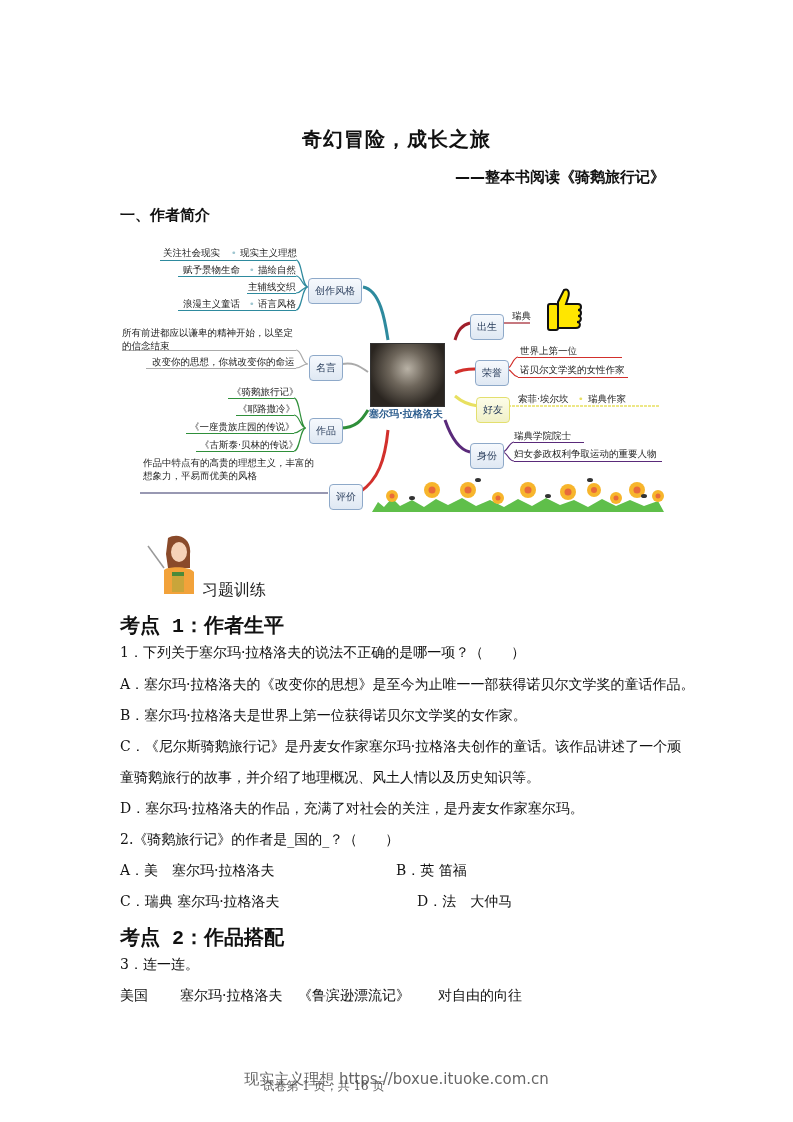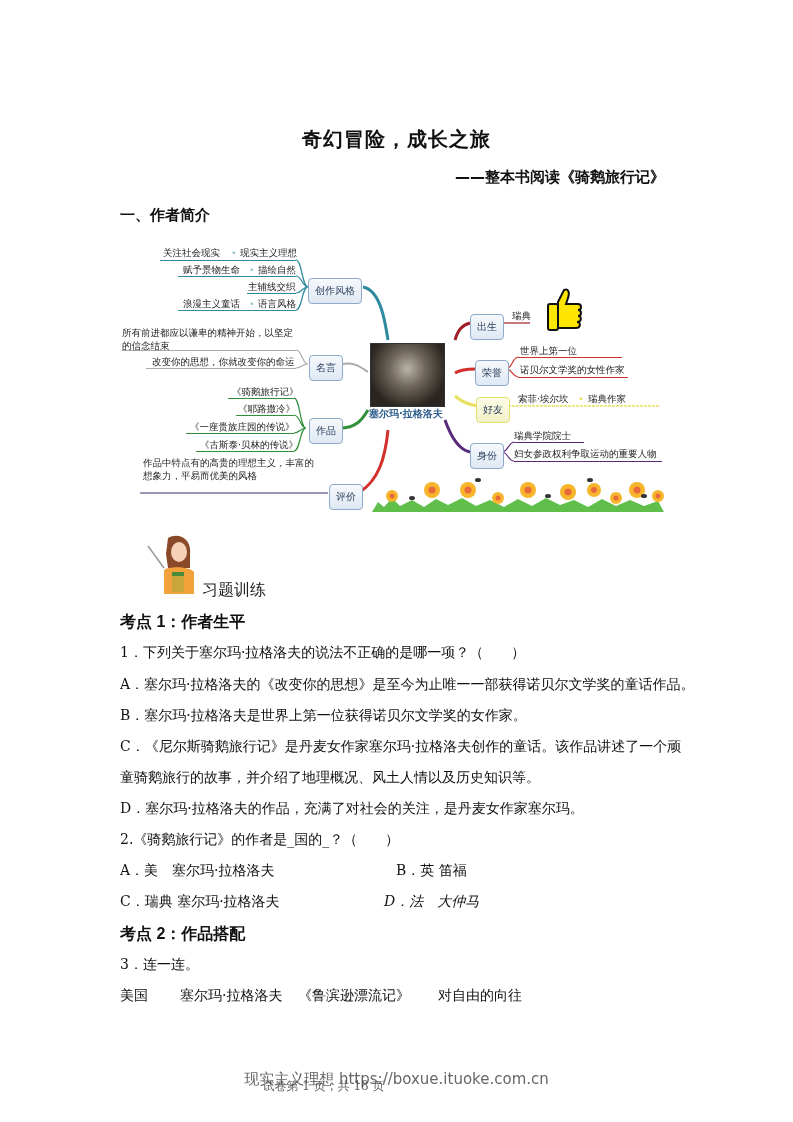--- a/index.html
+++ b/index.html
@@ -14,21 +14,21 @@
   
   .mm { font-family:"DejaVu Sans","Liberation Sans",sans-serif; font-size:9.5px; color:#222; }
   .node { position:absolute; border:1px solid #8ea9c9; background:linear-gradient(#f6f9fd,#dfe8f3); border-radius:4px;
           font-family:"DejaVu Sans","Liberation Sans",sans-serif; font-size:10px; color:#2a3e5c; padding:5px 6px; }
   .leaf { position:absolute; white-space:nowrap; font-family:"DejaVu Sans","Liberation Sans",sans-serif; font-size:9.5px; color:#222; }
   .uline { position:absolute; height:0; border-top:1.2px solid; }
   .portrait { left:370px; top:343px; width:73px; height:62px; background:radial-gradient(ellipse at 50% 40%, #b9b2a6 0%, #6e665b 35%, #2a2520 75%); border:1px solid #333; }
   .center-label { left:369px; top:407px; font-family:"DejaVu Sans","Liberation Sans",sans-serif; font-size:10px; font-weight:bold; color:#2f5f8f; }
 
   .practice { left:202px; top:580px; font-family:"DejaVu Sans","Liberation Sans",sans-serif; font-size:16px; color:#222; }
-  .sec { left:120px; font-weight:bold; font-size:16px; font-family:Liberation Sans, sans-serif; }
+  .sec { left:120px; font-weight:bold; font-size:20px; font-family:Liberation Mono, monospace; }
   .line { left:120px; font-size:14px; font-family:"DejaVu Serif","Liberation Serif",serif; white-space:nowrap; }
   .footer { left:0; width:793px; top:1070px; text-align:center; font-family:"DejaVu Sans","Liberation Sans",sans-serif; font-size:15px; color:#666; }
 </style>
 </head>
 <body>
 
 <div class="abs title">奇幻冒险，成长之旅</div>
 <div class="abs subtitle">——整本书阅读《骑鹅旅行记》</div>
 <div class="abs h1">一、作者简介</div>
 
@@ -177,21 +177,21 @@
 <div class="abs line" style="top:676px;">A．塞尔玛·拉格洛夫的《改变你的思想》是至今为止唯一一部获得诺贝尔文学奖的童话作品。</div>
 <div class="abs line" style="top:707px;">B．塞尔玛·拉格洛夫是世界上第一位获得诺贝尔文学奖的女作家。</div>
 <div class="abs line" style="top:738px;">C．《尼尔斯骑鹅旅行记》是丹麦女作家塞尔玛·拉格洛夫创作的童话。该作品讲述了一个顽</div>
 <div class="abs line" style="top:769px;text-align:center;">童骑鹅旅行的故事，并介绍了地理概况、风土人情以及历史知识等。</div>
 <div class="abs line" style="top:800px;">D．塞尔玛·拉格洛夫的作品，充满了对社会的关注，是丹麦女作家塞尔玛。</div>
 
 <div class="abs line" style="top:831px;">2.《骑鹅旅行记》的作者是_国的_？（　　）</div>
 <div class="abs line" style="top:862px;">A．美　塞尔玛·拉格洛夫</div>
 <div class="abs line" style="top:862px;left:396px;">B．英  笛福</div>
 <div class="abs line" style="top:893px;">C．瑞典  塞尔玛·拉格洛夫</div>
-<div class="abs line" style="top:893px;left:384px;font-style:italic;">D．法　大仲马</div>
+<div class="abs line" style="top:893px;left:417px;">D．法　大仲马</div>
 
 <div class="abs sec" style="top:924px;">考点 2：作品搭配</div>
 <div class="abs line" style="top:956px;">3．连一连。</div>
 <div class="abs line" style="top:987px;">美国</div>
 <div class="abs line" style="top:987px;left:180px;">塞尔玛·拉格洛夫</div>
 <div class="abs line" style="top:987px;left:298px;">《鲁滨逊漂流记》</div>
 <div class="abs line" style="top:987px;left:438px;">对自由的向往</div>
 
 <div class="abs footer">现实主义理想 https://boxue.ituoke.com.cn</div>
 <div class="abs" style="left:0;width:647px;top:1078px;text-align:center;font-size:12px;color:#444;font-family:'DejaVu Serif','Liberation Serif',serif;opacity:0.85;">试卷第 1 页，共 18 页</div>

